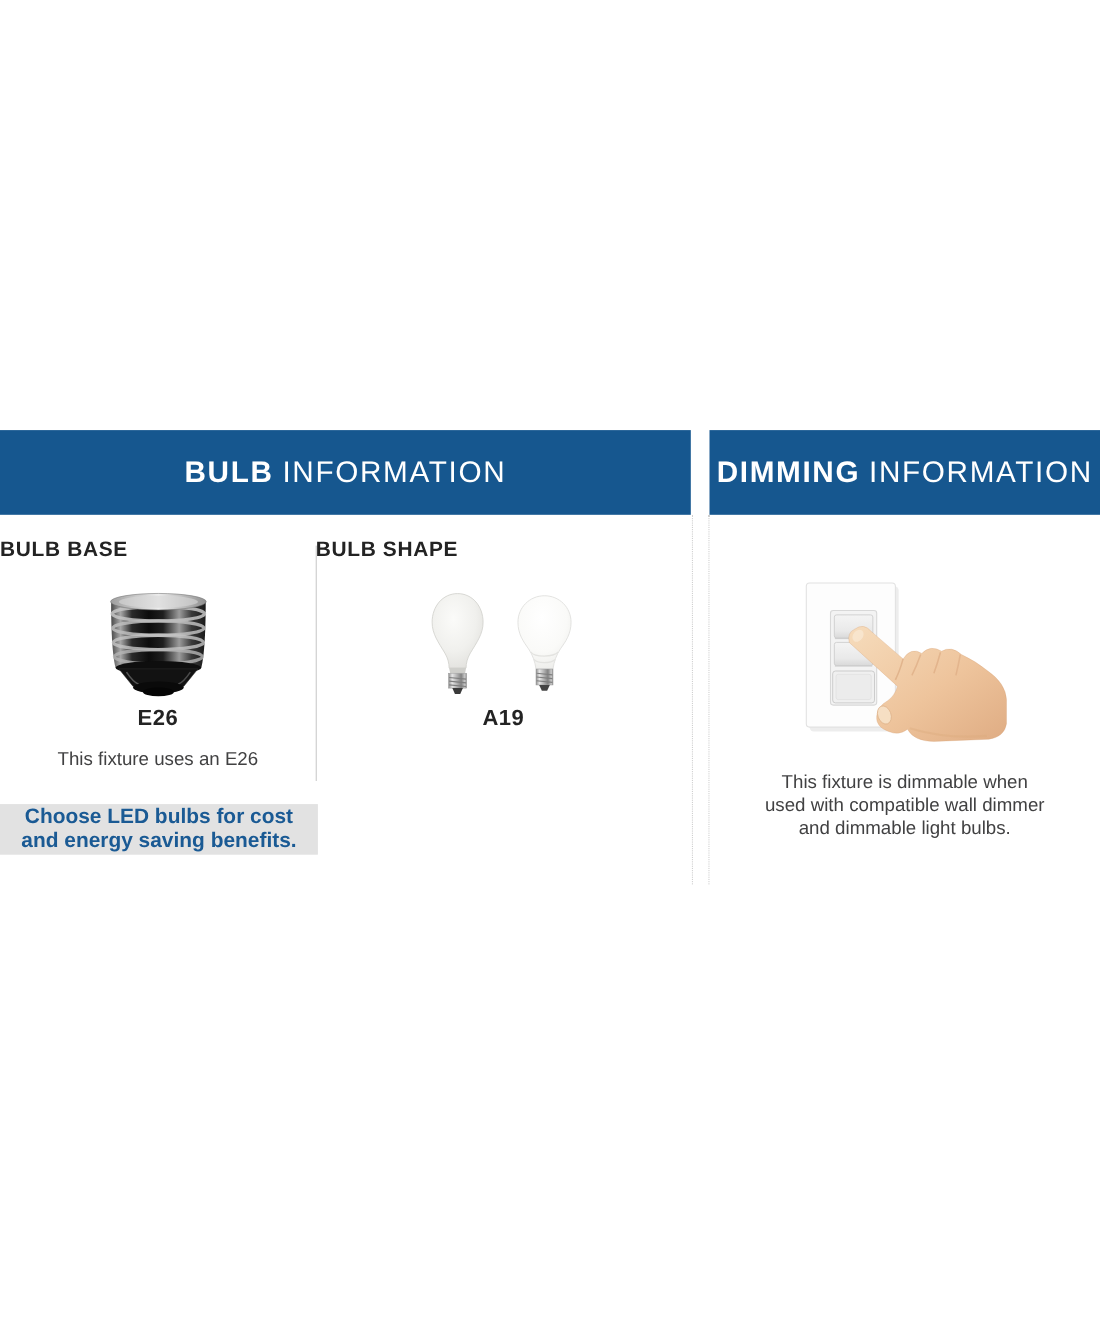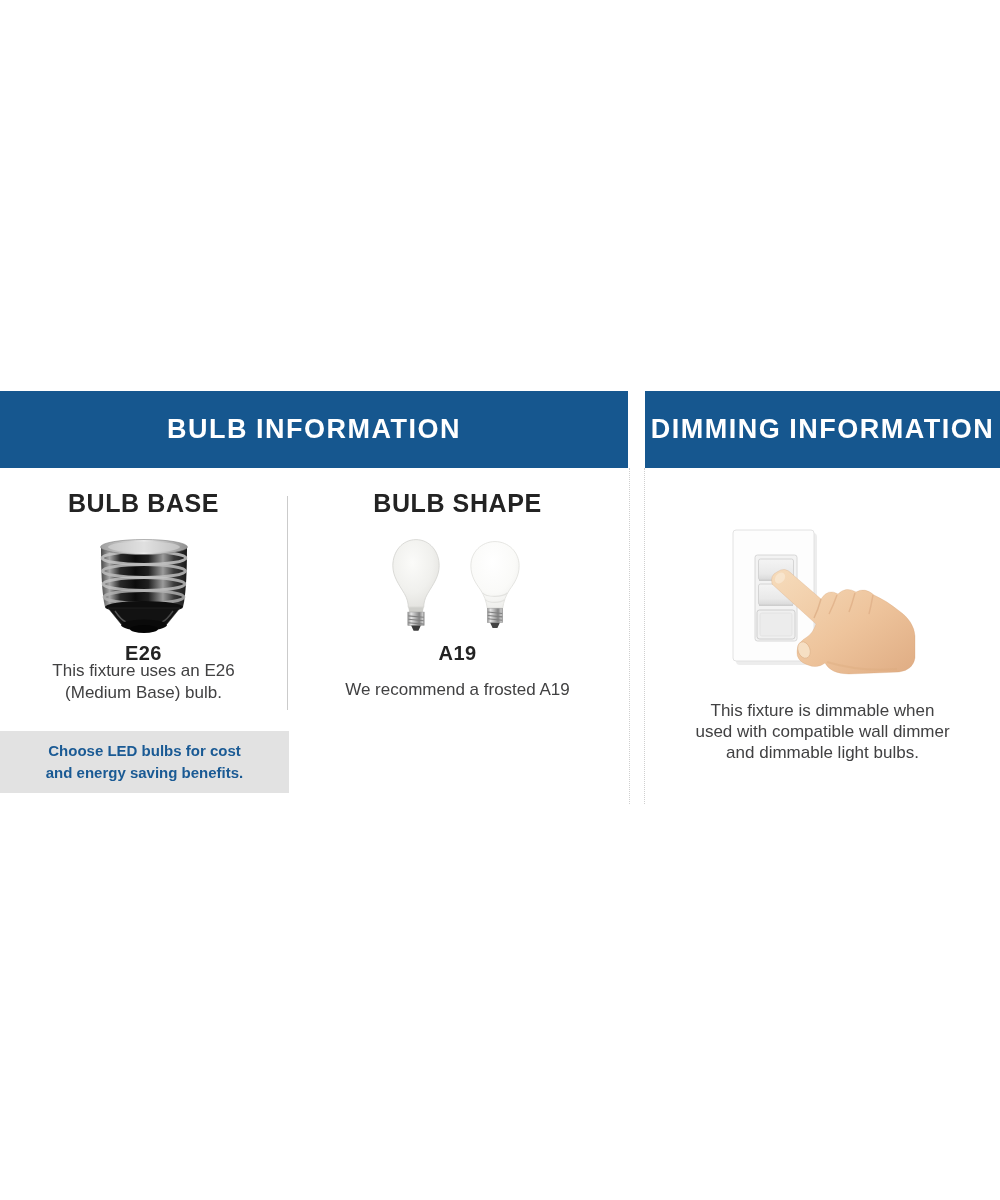--- a/index.html
+++ b/index.html
@@ -26,21 +26,21 @@
     align-items: center;
     justify-content: center;
     color: var(--bar-text, #ffffff);
     font-size: 27px;
     letter-spacing: 1.5px;
     white-space: nowrap;
   }
   .bar-bulb { left: 0; width: 628px; }
   .bar-dim  { left: 645px; width: 355px; }
   .hdr-bold { font-weight: 700; margin-right: 8px; }
-  .hdr-reg  { font-weight: 700; }
+  .hdr-reg  { font-weight: 400; }
 
   
   .dotted-line {
     position: absolute;
     top: 468px;
     height: 336px;
     width: 0;
     border-left: 1px dotted var(--dotted-divider, #cfcfcf);
   }
   .line-a { left: 629px; }
@@ -51,25 +51,25 @@
     top: 496px;
     height: 214px;
     width: 0;
     border-left: 1px solid var(--column-divider, #cbcbcb);
   }
 
   
   .col-heading {
     position: absolute;
     top: 489px;
-    font-size: 25px;
+    font-size: 19px;
     font-weight: 700;
     letter-spacing: 0.6px;
     color: var(--heading-text, #232323);
-    text-align: center;
+    text-align: left;
   }
   .heading-base  { left: 0;     width: 287px; }
   .heading-shape { left: 287px; width: 341px; }
   .heading-dim   { left: 645px; width: 355px; }
 
   .col-label {
     position: absolute;
     top: 642px;
     font-size: 20px;
     font-weight: 700;
@@ -81,37 +81,37 @@
   .label-a19 { left: 287px; width: 341px; }
 
   .col-desc {
     position: absolute;
     font-size: 17px;
     line-height: 22px;
     color: var(--body-text, #414142);
     text-align: center;
   }
   .col-desc span { display: block; }
-  .desc-base  { left: 0;     top: 660px; width: 287px; }
+  .desc-base  { left: 0;     top: 679px; width: 287px; }
   .desc-shape { left: 287px; top: 679px; width: 341px; }
   .desc-dim   { left: 645px; top: 700px; width: 355px; line-height: 21px; }
 
   
   .tip-box {
     position: absolute;
     left: 0;
     top: 731px;
     width: 289px;
-    height: 62px;
+    height: 46px;
     background: var(--tip-box-bg, #E2E2E2);
     display: flex;
     flex-direction: column;
     justify-content: center;
     text-align: center;
-    font-size: 15px;
+    font-size: 19px;
     font-weight: 700;
     line-height: 22px;
     color: var(--tip-text-blue, #1A5A94);
   }
   .tip-box span { display: block; }
 
   
   .img-e26     { position: absolute; left: 95px;  top: 537px; width: 98px;  height: 103px; }
   .img-frosted { position: absolute; left: 388px; top: 536px; width: 56px;  height: 98px; }
   .img-led     { position: absolute; left: 467px; top: 538px; width: 56px;  height: 96px; }
@@ -167,21 +167,20 @@
     <path d="M20,74 Q26,83 31,85" fill="none" stroke="#555" stroke-width="1.4"></path>
     <path d="M78,74 Q72,83 67,85" fill="none" stroke="#4a4a4a" stroke-width="1.4"></path>
     <ellipse cx="49" cy="88" rx="23" ry="5.5" fill="#0a0a0a"></ellipse>
     <ellipse cx="49" cy="92" rx="14" ry="4" fill="#050505"></ellipse>
   </svg>
 
   <div class="col-label label-e26">E26</div>
 
   <p class="col-desc desc-base">
     <span>This fixture uses an E26</span>
-    <span>(Medium Base) bulb.</span>
   </p>
 
   <div class="tip-box">
     <span>Choose LED bulbs for cost</span>
     <span>and energy saving benefits.</span>
   </div>
 
   <div class="col-heading heading-shape">BULB SHAPE</div>
 
   <svg class="img-frosted" viewBox="0 0 58 100" aria-hidden="true">
@@ -223,21 +222,20 @@
     <rect x="21" y="71" width="16" height="15" fill="url(#screwSilver)" stroke="#9a9a9a" stroke-width="0.5"></rect>
     <path d="M21.5,75 L36.5,76.5" stroke="#7f7f7f" stroke-width="1.1" fill="none"></path>
     <path d="M21.5,78.5 L36.5,80" stroke="#7f7f7f" stroke-width="1.1" fill="none"></path>
     <path d="M21.5,82 L36.5,83.5" stroke="#7f7f7f" stroke-width="1.1" fill="none"></path>
     <path d="M24,86 L34,86 L31.5,91.5 L26.5,91.5 Z" fill="#444444"></path>
   </svg>
 
   <div class="col-label label-a19">A19</div>
 
   <p class="col-desc desc-shape">
-    <span>We recommend a frosted A19</span>
   </p>
 
 
   <svg class="img-dimmer" viewBox="0 0 200 158" aria-hidden="true">
     <defs>
       <linearGradient id="skin" x1="0" y1="0" x2="1" y2="1">
         <stop offset="0" stop-color="#f6dcbc"></stop>
         <stop offset="0.55" stop-color="#eec49c"></stop>
         <stop offset="1" stop-color="#dfac83"></stop>
       </linearGradient>

